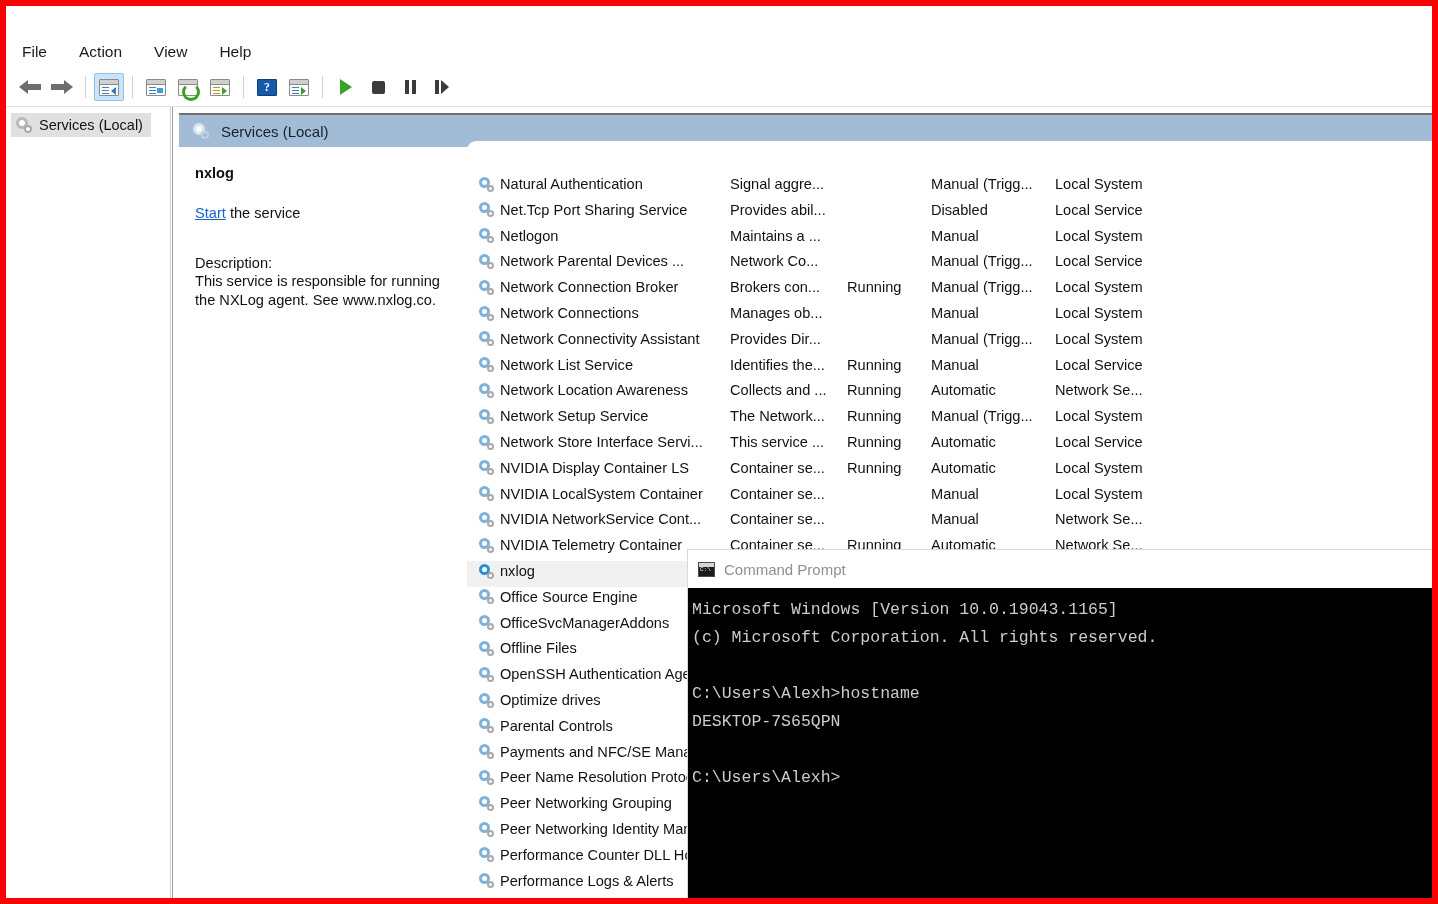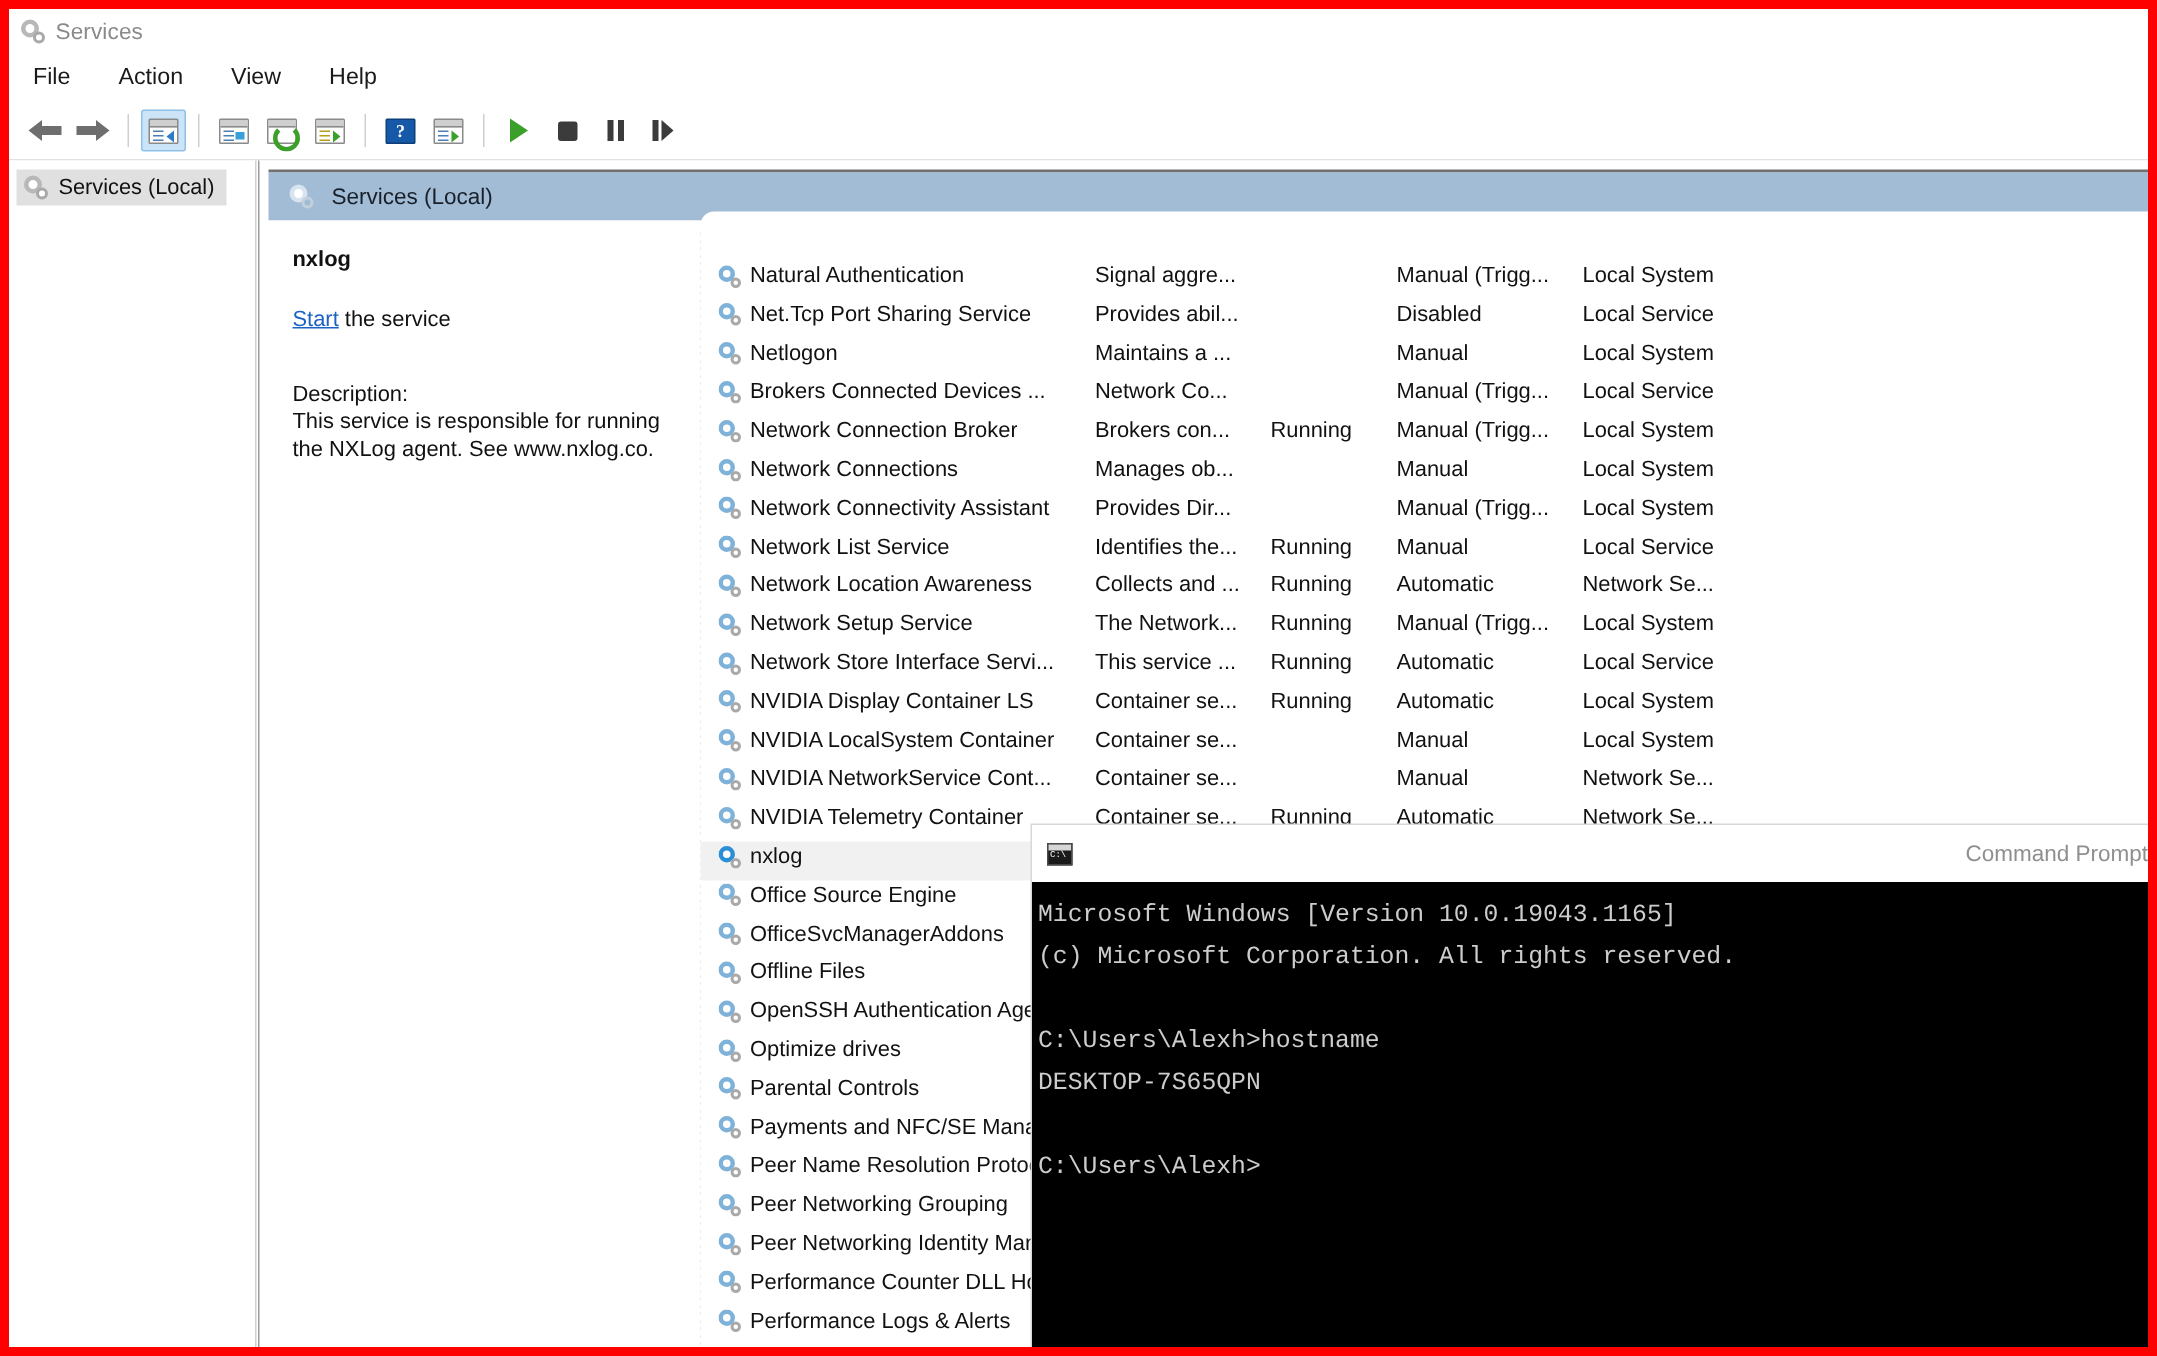--- a/index.html
+++ b/index.html
@@ -254,21 +254,21 @@
 
   
   .cmdwin {
     position: absolute; left: 682px; top: 544px; width: 744px; height: 348px;
     background: #000;
     box-shadow: 0 0 0 1px #d8d8d8;
   }
   .cmd-title {
     height: 38px; background: #ffffff;
     display: flex; align-items: center; gap: 9px; padding-left: 10px;
-    font-size: 15px; color: #8f8f8f; justify-content: space-between;
+    font-size: 15px; color: #8f8f8f;
   }
   .cmd-ico {
     width: 17px; height: 15px; background: #1a1a1a;
     border: 1px solid #4a4a4a; position: relative; flex: none;
   }
   .cmd-ico::before {
     content: ""; position: absolute; left: 0; right: 0; top: 0; height: 4px;
     background: #d6d6d6;
   }
   .cmd-ico::after {
@@ -282,27 +282,20 @@
     font-size: 16.5px; line-height: 28px;
     padding: 8px 0 0 4px;
     white-space: pre;
   }
 </style>
 </head>
 <body>
 
 <div id="root">
 
-  <div class="titlebar">
-    <span class="gear grey">
-      <span class="g1"></span>
-        <span class="g2"></span>
-    </span>
-    <span class="title">Services</span>
-  </div>
 
   <div class="menubar">
     <span class="mitem">File</span>
     <span class="mitem">Action</span>
     <span class="mitem">View</span>
     <span class="mitem">Help</span>
   </div>
 
   <div class="toolbar">
     <div class="tb-btn">
@@ -453,21 +446,21 @@
               <div class="cell" style="left: 380px;"></div>
               <div class="cell" style="left: 464px;">Manual</div>
               <div class="cell" style="left: 588px;">Local System</div>
             </div>
             <div class="row" style="top: 77.4px;">
               <div class="cell c-name">
                 <span class="gear">
                   <span class="g1"></span>
                   <span class="g2"></span>
                 </span>
-                <span>Brokers Connected Devices ...</span>
+                <span>Network Parental Devices ...</span>
               </div>
               <div class="cell" style="left: 263px;">Network Co...</div>
               <div class="cell" style="left: 380px;"></div>
               <div class="cell" style="left: 464px;">Manual (Trigg...</div>
               <div class="cell" style="left: 588px;">Local Service</div>
             </div>
             <div class="row" style="top: 103.2px;">
               <div class="cell c-name">
                 <span class="gear">
                   <span class="g1"></span>

